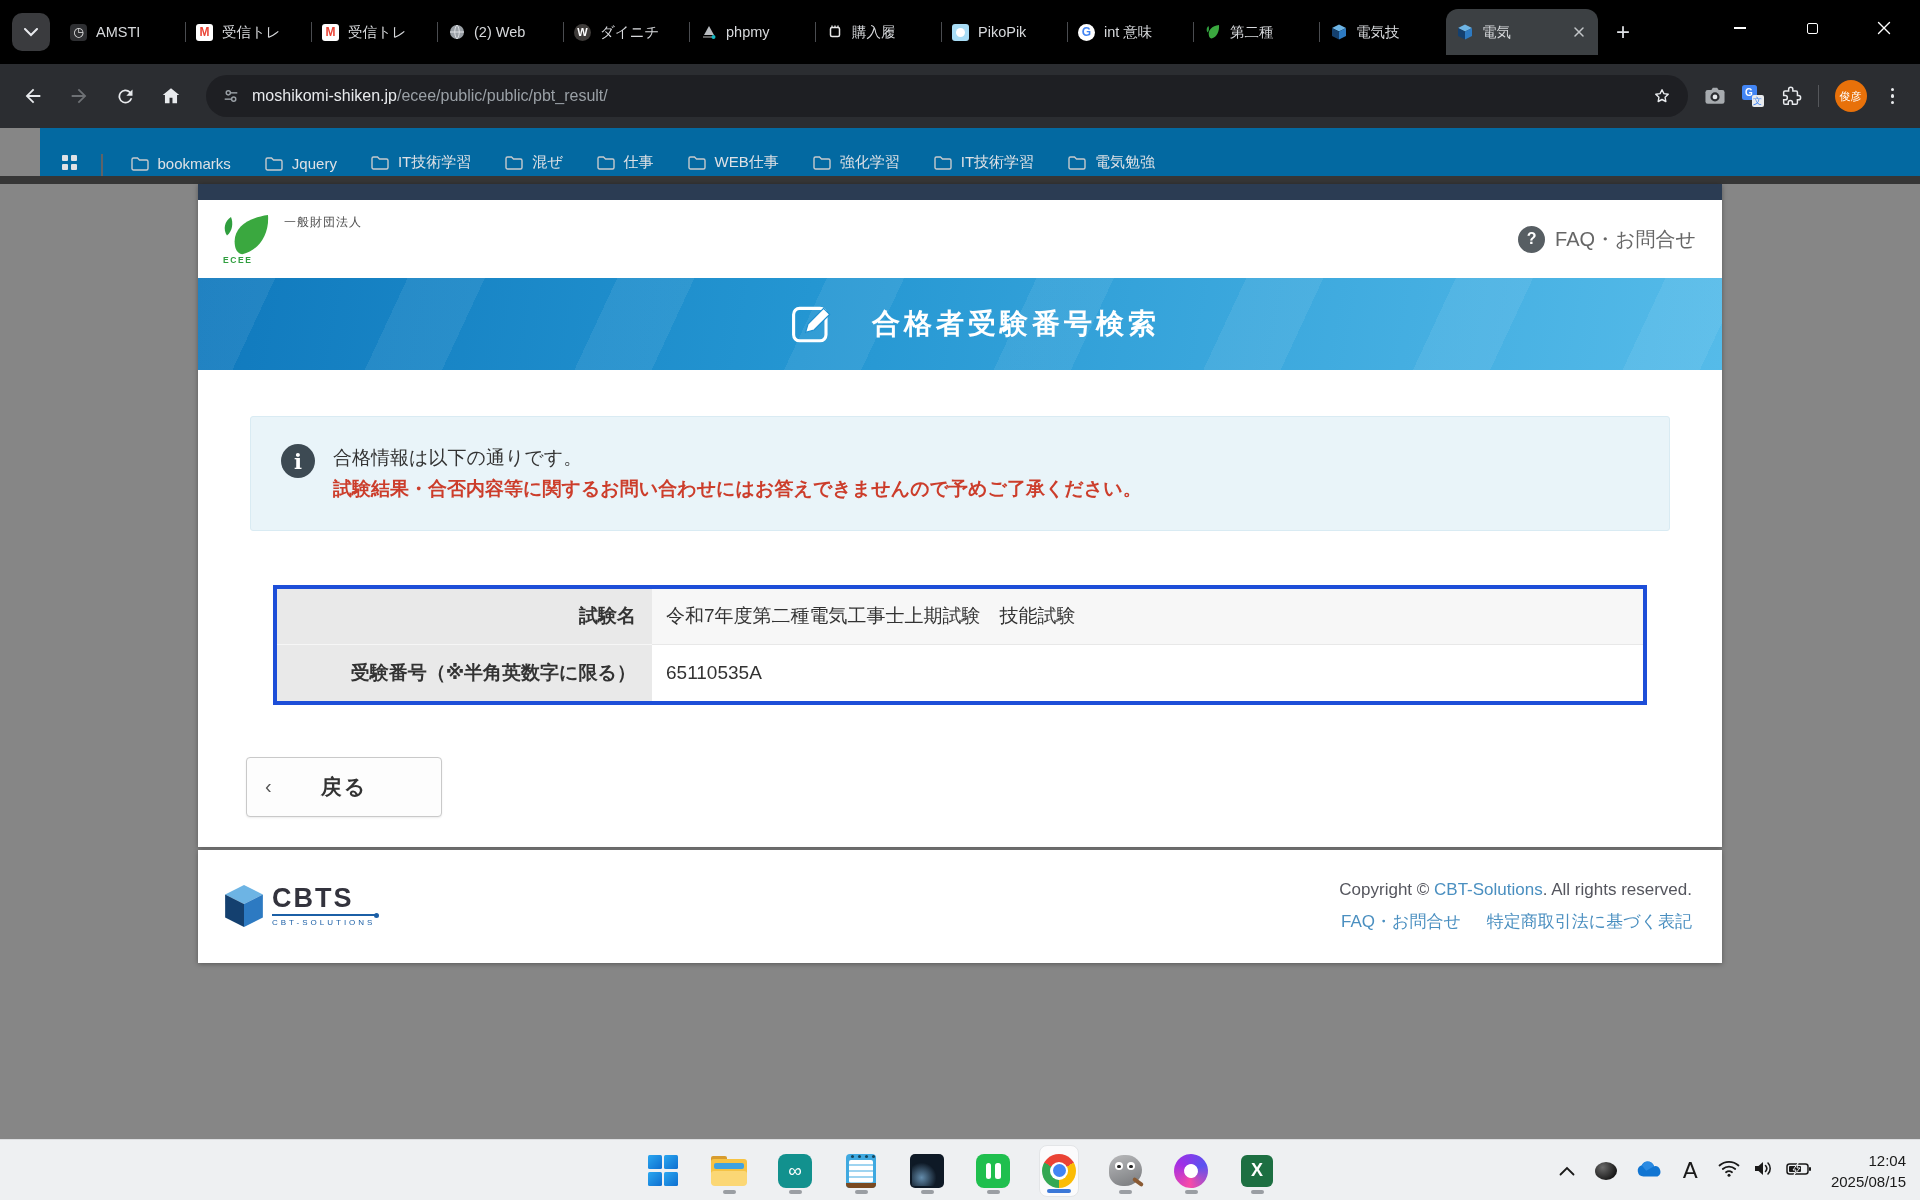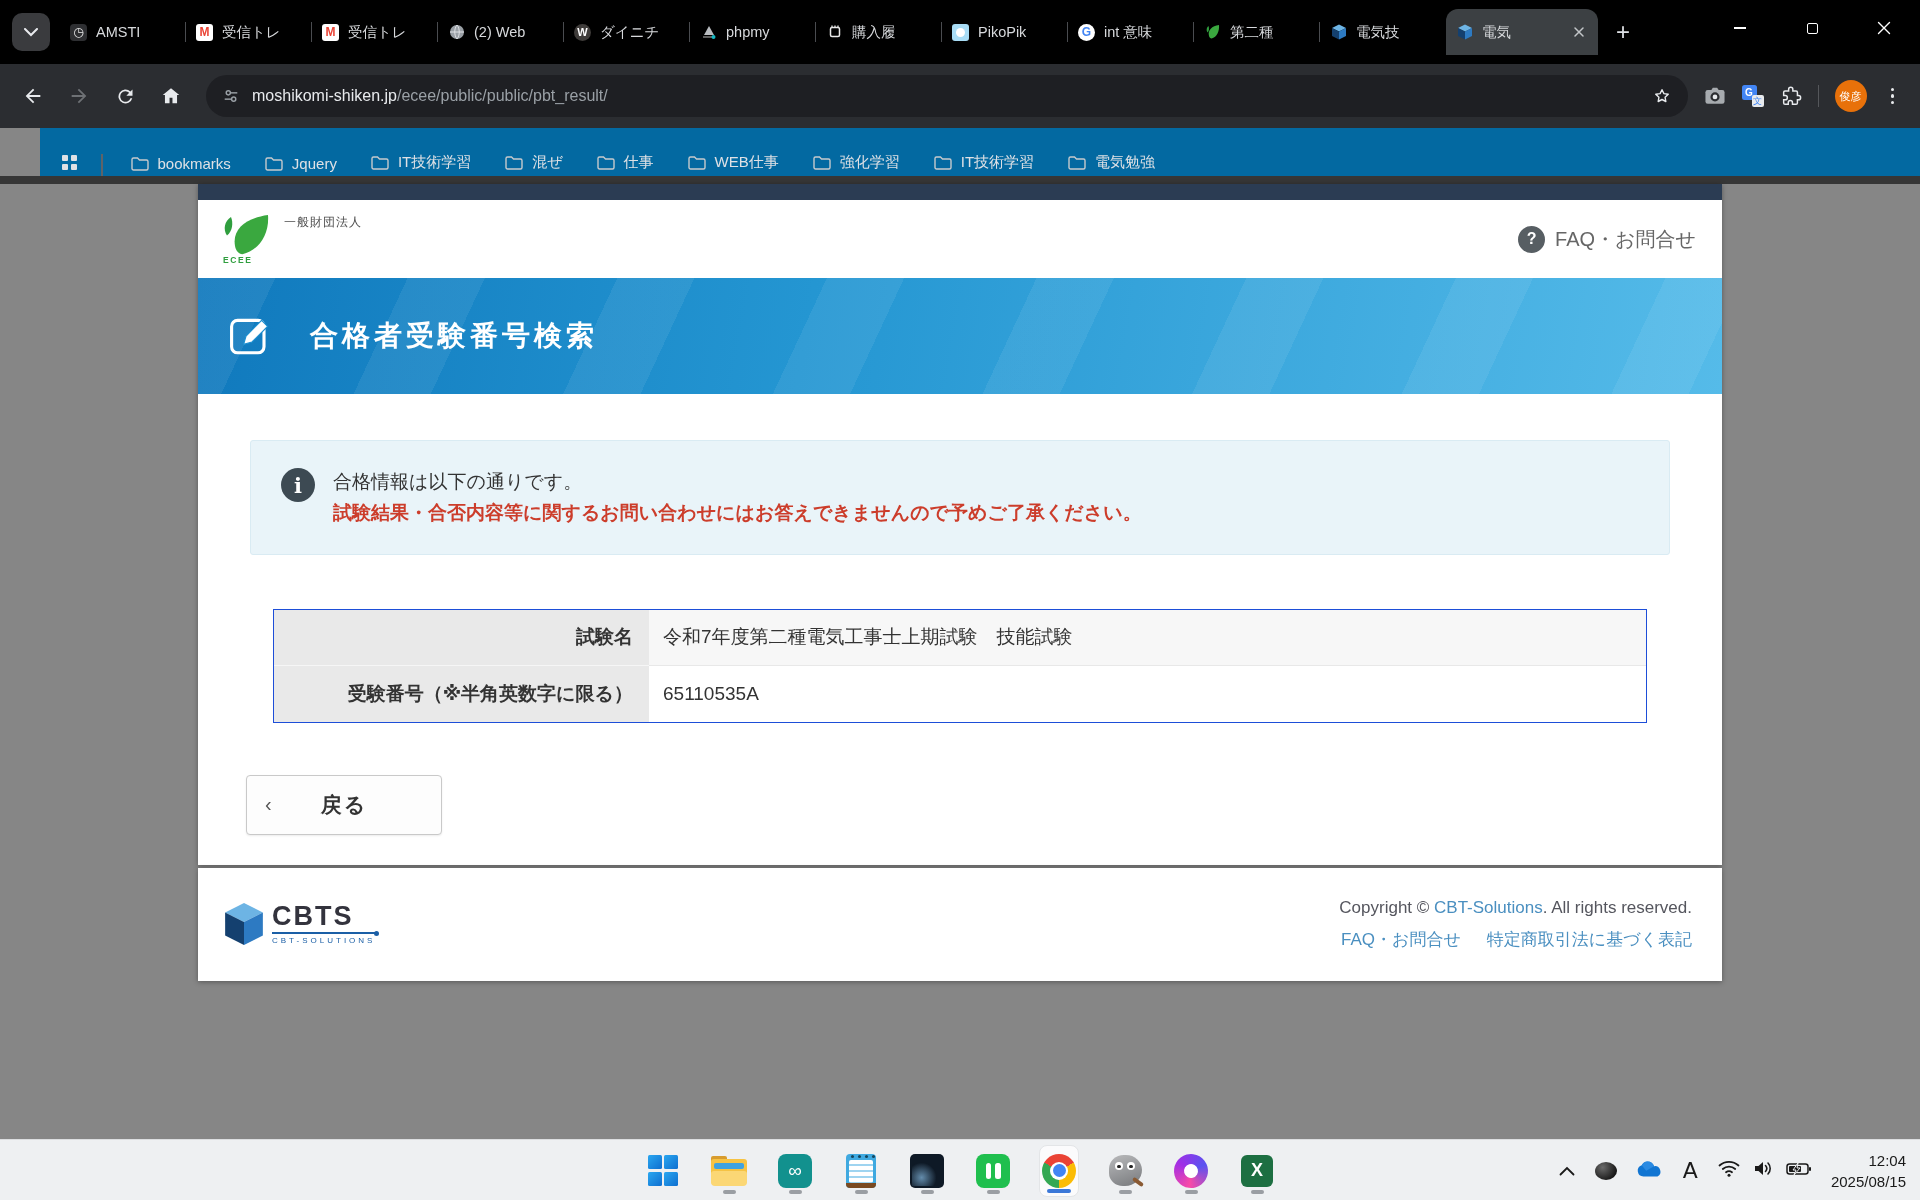--- a/index.html
+++ b/index.html
@@ -53,33 +53,33 @@
   .navy-bar { height:16px; background:#2b3c53; }
   .card { background:#fff; box-shadow:0 1px 5px rgba(0,0,0,.35); }
 
   .site-header { height:78px; background:#fff; display:flex; align-items:center; justify-content:space-between; padding:0 26px 0 22px; }
   .brand { display:flex; align-items:flex-start; gap:10px; }
   .brand-text .org-type { font-size:12px; color:#4d4d4d; letter-spacing:1px; }
   .brand-text .org-name { font-size:26px; font-weight:bold; color:#4a4a4a; letter-spacing:1px; margin-top:1px; }
   .faq-head { display:flex; align-items:center; gap:10px; font-size:20px; color:#666; }
   .q-circle { width:27px; height:27px; border-radius:50%; background:#575e63; color:#fff; font-size:16px; font-weight:bold; display:flex; align-items:center; justify-content:center; }
 
-  .banner { height:116px; display:flex; align-items:center; padding-left:30px;
+  .banner { height:92px; display:flex; align-items:center; padding-left:30px;
     background:
       repeating-linear-gradient(115deg, rgba(255,255,255,.07) 0 70px, rgba(255,255,255,0) 70px 190px),
-      linear-gradient(100deg,#1079bd 0%, #2496d2 40%, #55bbe9 100%); }
+      linear-gradient(100deg,#1079bd 0%, #2496d2 40%, #55bbe9 100%); justify-content: center; }
   .banner-title { color:#fff; font-size:28px; font-weight:bold; letter-spacing:4px; margin-left:34px; }
 
   .main-body { padding-bottom:26px; }
   .alert { margin:46px 52px 0; background:#e9f4f9; border:1px solid #d9ebf3; border-radius:3px; padding:25px 30px; display:flex; gap:18px; }
   .info-circle { width:34px; height:34px; border-radius:50%; background:#3d4a53; color:#fff; flex:none; display:flex; align-items:center; justify-content:center; font-family:"DejaVu Serif",serif; font-weight:bold; font-size:21px; margin-top:2px; }
   .alert-l1 { font-size:19px; color:#333; line-height:1.65; }
   .alert-l2 { font-size:19px; color:#cc3d2b; font-weight:bold; line-height:1.65; }
 
-  .result-table { margin:54px 75px 0; border:1px solid #1d4ed8; }
+  .result-table { margin:54px 75px 0; border:4px solid #1d4ed8; }
   .trow { display:grid; grid-template-columns:375px 1fr; height:56px; }
   .tlabel { background:#e9e9e9; border-bottom:1px solid #f6f6f6; display:flex; align-items:center; justify-content:flex-end; padding-right:16px; font-size:19px; font-weight:bold; color:#333; }
   .tvalue { display:flex; align-items:center; padding-left:14px; font-size:19px; color:#333; border-bottom:1px solid #e8e8e8; }
   .trow:last-child .tlabel, .trow:last-child .tvalue { border-bottom:none; }
   .v-gray { background:#f7f7f7; }
   .v-white { background:#fff; }
 
   .back-btn { margin:52px 0 4px 48px; width:196px; height:60px; background:#fdfdfd; border:1px solid #c9c9c9; border-radius:4px; position:relative; display:flex; align-items:center; justify-content:center; cursor:pointer; box-shadow:0 1px 2px rgba(0,0,0,.08); }
   .back-chevron { position:absolute; left:18px; font-size:20px; color:#555; }
   .back-label { font-size:21px; font-weight:bold; color:#333; letter-spacing:2px; }

